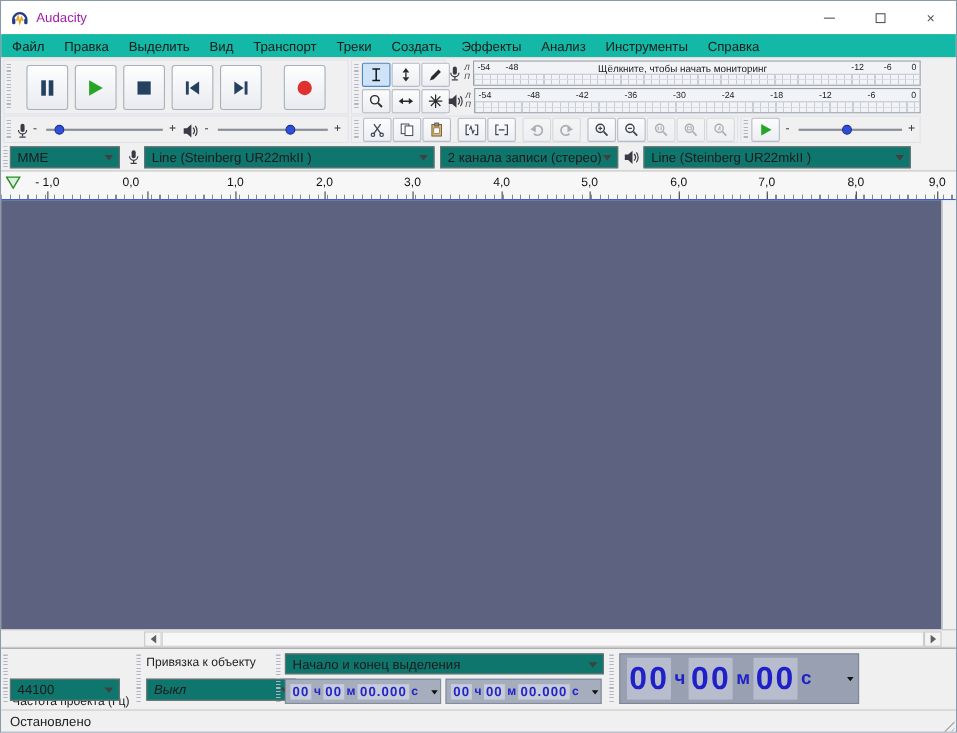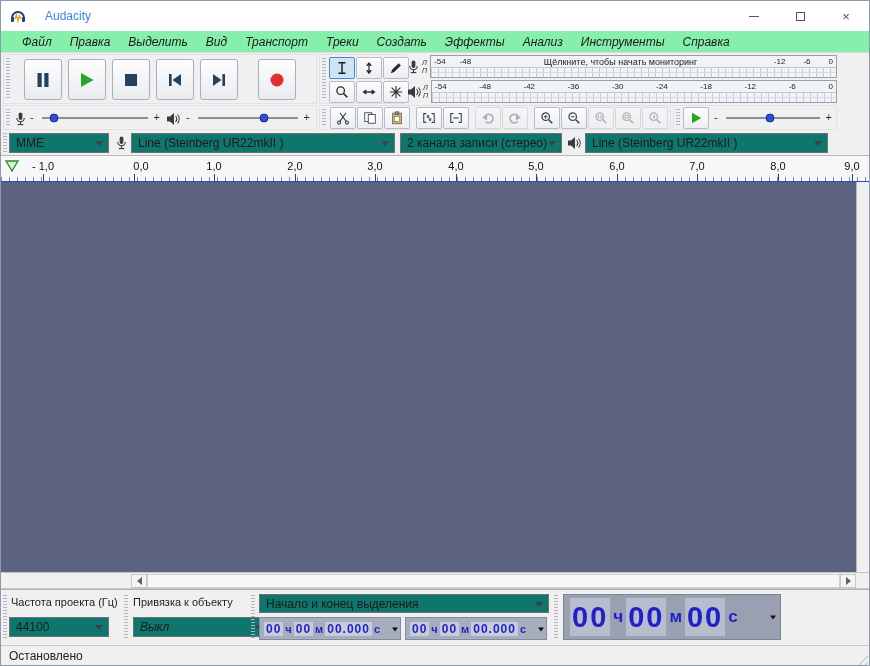--- a/index.html
+++ b/index.html
@@ -5,28 +5,28 @@
   * { box-sizing: border-box; margin: 0; padding: 0; }
   html,body { background:#d8d8d8; }
   .app {
     position: relative; width: 870px; height: 666px;
     background:#f0f0f0; border:1px solid #8a9aa8; overflow:hidden;
     font-family:"Liberation Sans", sans-serif; color:#1a1a1a;
   }
   
   .titlebar { position:absolute; top:0; left:0; right:0; height:30px; background:#ffffff; display:flex; align-items:center; }
   .app-icon { margin-left:8px; width:18px; height:18px; display:flex; align-items:center; justify-content:center; }
-  .title { font-size:12px; color:#3b82f6; margin-left:18px; }
+  .title { font-size:12px; color:#a21caf; margin-left:6px; }
   .win-controls { position:absolute; right:0; top:0; display:flex; height:30px; }
   .win-btn { width:46px; height:30px; display:flex; align-items:center; justify-content:center; }
   .ic-min { width:10px; height:1px; background:#555; display:block; }
   .ic-max { width:9px; height:9px; border:1px solid #555; display:block; }
   .ic-close { font-size:13px; color:#555; line-height:1; }
   
-  .menubar { position:absolute; top:30px; left:0; right:0; height:21px; background:#86efac; display:flex; align-items:center; padding-left:12px;font-style:italic; }
+  .menubar { position:absolute; top:30px; left:0; right:0; height:21px; background:#14b8a6; display:flex; align-items:center; padding-left:1px; }
   .menu-item { font-size:12px; padding:2px 9px; color:#1a1a1a; }
   
   .dock { position:absolute; top:51px; left:0; right:0; height:82px; background:#f0f0f0; border-top:1px solid #dadada; border-bottom:1px solid #b8b8b8; }
   .tb { position:absolute; border:1px solid #e0e2e8; background:#f0f0f0; }
   .grip { position:absolute; left:2px; top:3px; bottom:3px; width:4px;
           background:repeating-linear-gradient(to bottom,#b0b4c4 0 1px,transparent 1px 3px); }
   .tbtn { position:absolute; top:4px; width:38px; height:41px; border:1px solid #a8b0bc; border-radius:3px;
           background:linear-gradient(#fefefe,#e9ebf0); display:flex; align-items:center; justify-content:center; }
   .sbtn { position:absolute; width:26px; height:22px; border:1px solid #b8bcc8; border-radius:2px;
           background:linear-gradient(#fcfcfd,#eceef2); display:flex; align-items:center; justify-content:center; }
@@ -416,21 +416,21 @@
       <span>Line (Steinberg UR22mkII )</span>
       <span class="caret"></span>
     </div>
   </div>
 
   <div class="ruler">
     <svg class="pin-tri" width="14" height="12" viewBox="0 0 14 12">
       <polygon points="1,1 13,1 7,11" fill="#d8f0d8" stroke="#2c8c2c" stroke-width="1.3"></polygon>
       </svg>
     <span class="rlabel" style="left:42px;">- 1,0</span>
-    <span class="rlabel" style="left:140px;text-align:center;">0,0</span>
+    <span class="rlabel" style="left:118px;text-align:center;">0,0</span>
     <span class="rlabel" style="left:213px;">1,0</span>
     <span class="rlabel" style="left:294px;">2,0</span>
     <span class="rlabel" style="left:374px;">3,0</span>
     <span class="rlabel" style="left:455px;">4,0</span>
     <span class="rlabel" style="left:535px;">5,0</span>
     <span class="rlabel" style="left:616px;">6,0</span>
     <span class="rlabel" style="left:696px;">7,0</span>
     <span class="rlabel" style="left:777px;">8,0</span>
     <span class="rlabel" style="left:851px;">9,0</span>
     <div class="rminor"></div>
@@ -455,21 +455,21 @@
       <span class="tri-l"></span>
     </div>
     <div class="hs-track" style="right:29px;"></div>
     <div class="hs-btn" style="right:13px;">
       <span class="tri-r"></span>
     </div>
   </div>
 
   <div class="selbar">
     <div class="grip" style="top:5px;bottom:5px;"></div>
-    <span class="sel-label" style="left:10px;">Частота проекта (Гц)</span>
+    <span class="sel-label" style="left:10px;margin-top:36px;">Частота проекта (Гц)</span>
     <div class="combo" style="left:8px;top:27px;width:100px;">
       <span>44100</span>
       <span class="caret"></span>
     </div>
     <div class="vsep" style="left:123px;"></div>
     <span class="sel-label" style="left:132px;">Привязка к объекту</span>
     <div class="combo" style="left:132px;top:27px;width:136px;font-style:italic;">
       <span>Выкл</span>
       <span class="caret"></span>
     </div>

